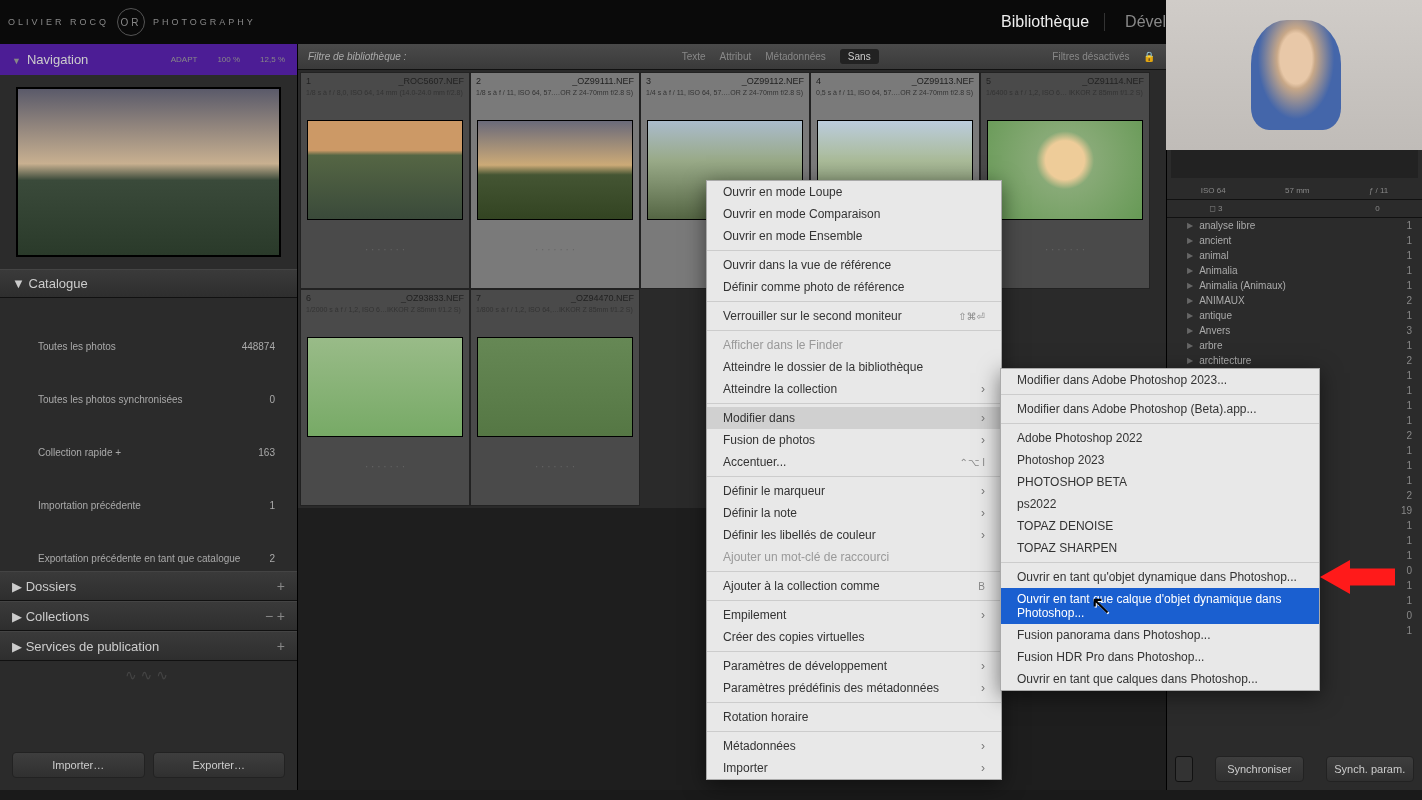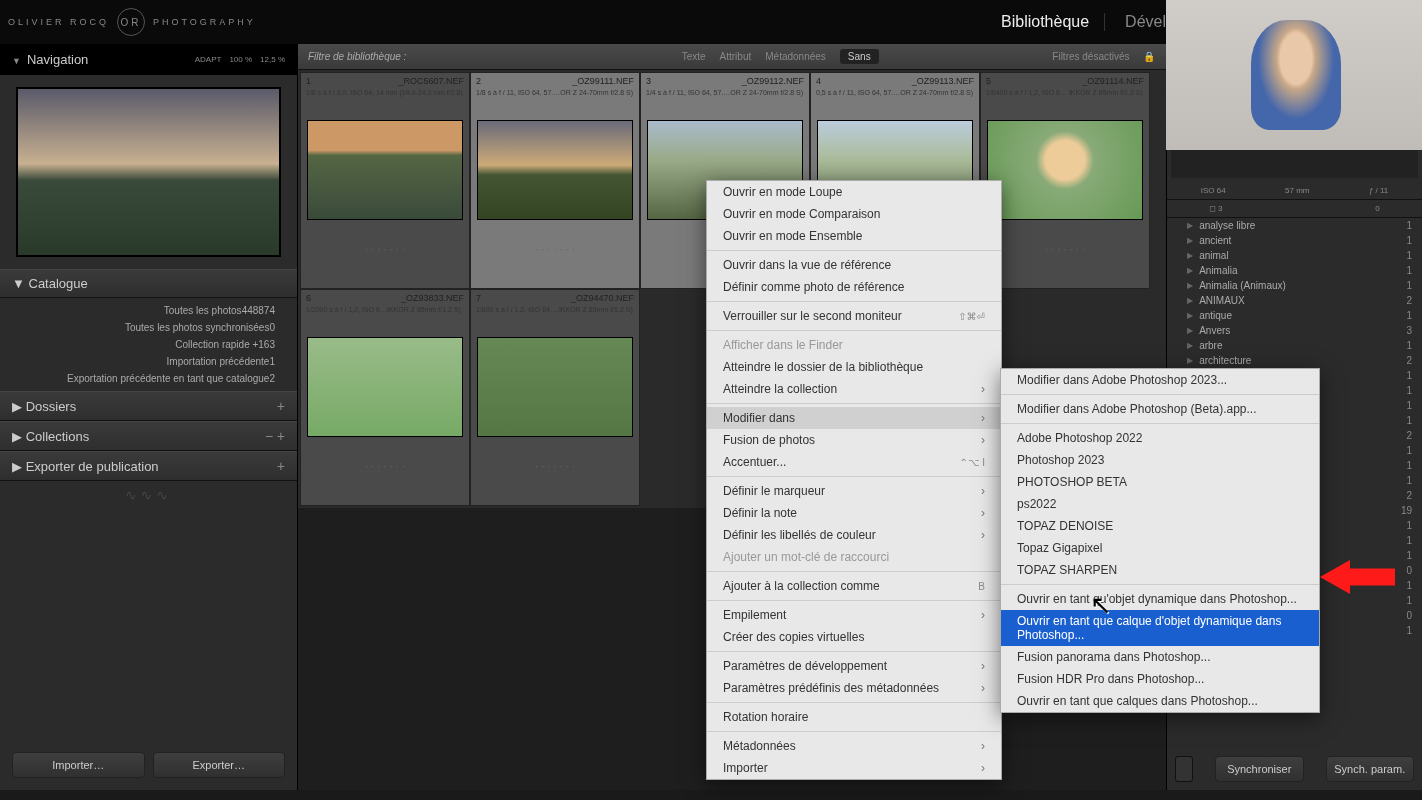--- a/index.html
+++ b/index.html
@@ -6,27 +6,27 @@
   body { background: #1a1a1a; color: #c8c8c8; width: 1422px; height: 800px; overflow: hidden; position: relative; font-size: 11px; }
   .topbar { height: 44px; background: #0a0a0a; display: flex; align-items: center; justify-content: space-between; padding: 0 8px; }
   .logo { font-size: 9px; letter-spacing: 3px; color: #888; display: flex; align-items: center; gap: 8px; }
   .logo-circ { width: 28px; height: 28px; border: 1px solid #555; border-radius: 50%; display: inline-flex; align-items: center; justify-content: center; font-size: 10px; }
   .modules { display: flex; gap: 15px; font-size: 16px; color: #888; }
   .modules span { cursor: pointer; padding: 0 5px; border-right: 1px solid #333; padding-right: 15px; }
   .modules span:last-child { border: none; }
   .modules .act { color: #eee; font-weight: 500; }
   .main { display: flex; height: 746px; }
   .left-panel { width: 298px; background: #2b2b2b; border-right: 1px solid #000; display: flex; flex-direction: column; }
-  .panel-header { background: #000000; padding: 8px 12px; font-size: 13px; color: #ccc; display: flex; align-items: center; justify-content: space-between; }
+  .panel-header { background: #4c1d95; padding: 8px 12px; font-size: 13px; color: #ccc; display: flex; align-items: center; justify-content: space-between; }
   .panel-header .tri { color: #888; margin-right: 6px; font-size: 9px; }
   .nav-img { margin: 12px 16px; border: 2px solid #000; background: linear-gradient(#5a5a6a 0%, #c8b090 45%, #3a4a3a 55%, #2a3a2a 100%); height: 170px; }
-  .nav-opts { font-size: 8px; color: #888; display: flex; gap: 8px; }
+  .nav-opts { font-size: 8px; color: #888; display: flex; gap: 20px; }
   .section-title { background: linear-gradient(#3a3a3a, #2e2e2e); padding: 6px 12px; font-size: 13px; color: #ccc; display: flex; align-items: center; justify-content: space-between; border-top: 1px solid #444; border-bottom: 1px solid #111; }
   .catalog-list { padding: 4px 0; }
-  .catalog-row { display: flex; justify-content: flex-end; padding: 3px 22px 3px 38px; font-size: 10px; color: #aaa; }
+  .catalog-row { display: flex; justify-content: space-between; padding: 3px 22px 3px 38px; font-size: 10px; color: #aaa; margin-top: 36px; }
   .left-bottom { margin-top: auto; padding: 12px; display: flex; gap: 8px; }
   .btn { flex: 1; background: linear-gradient(#3e3e3e, #303030); border: 1px solid #222; border-radius: 4px; padding: 6px 0; text-align: center; font-size: 11px; color: #ccc; cursor: pointer; }
   .center { flex: 1; background: #1e1e1e; display: flex; flex-direction: column; }
   .filter-bar { height: 26px; background: linear-gradient(#4a4a4a,#3a3a3a); display: flex; align-items: center; padding: 4px 10px; font-size: 10px; color: #aaa; gap: 14px; border-bottom: 1px solid #111; }
   .filter-bar .flabel { font-style: italic; flex: 0 0 200px; }
   .filter-bar .fspacer { flex: 1; }
   .filter-bar .ftab { color: #888; }
   .filter-bar .ftab.act { background: #222; padding: 2px 8px; border-radius: 3px; color: #ccc; }
   .grid { display: flex; flex-wrap: wrap; padding: 2px; gap: 0; background: #2a2a2a; }
   .cell { width: 170px; height: 217px; background: #4a4a4a; border: 1px solid #222; position: relative; }
@@ -123,21 +123,21 @@
 
     <div class="section-title">
       <span><span class="tri">▶</span> <span>Dossiers</span></span>
       <span class="plus">+</span>
     </div>
     <div class="section-title">
       <span><span class="tri">▶</span> <span>Collections</span></span>
       <span><span class="plus">−</span> <span class="plus">+</span></span>
     </div>
     <div class="section-title">
-      <span><span class="tri">▶</span> <span>Exporter de publication</span></span>
+      <span><span class="tri">▶</span> <span>Services de publication</span></span>
       <span class="plus">+</span>
     </div>
 
     <div class="deco">∿∿∿</div>
 
     <div class="left-bottom">
       <div class="btn">Importer…</div>
       <div class="btn">Exporter…</div>
     </div>
   </div>
@@ -488,23 +488,20 @@
     <div class="ctx-item">
       <span>PHOTOSHOP BETA</span>
     </div>
     <div class="ctx-item">
       <span>ps2022</span>
     </div>
     <div class="ctx-item">
       <span>TOPAZ DENOISE</span>
     </div>
     <div class="ctx-item">
-      <span>Topaz Gigapixel</span>
-    </div>
-    <div class="ctx-item">
       <span>TOPAZ SHARPEN</span>
     </div>
     <div class="ctx-sep"></div>
     <div class="ctx-item">
       <span>Ouvrir en tant qu'objet dynamique dans Photoshop...</span>
     </div>
     <div class="ctx-item hl">
       <span>Ouvrir en tant que calque d'objet dynamique dans Photoshop...</span>
     </div>
     <div class="ctx-item">

